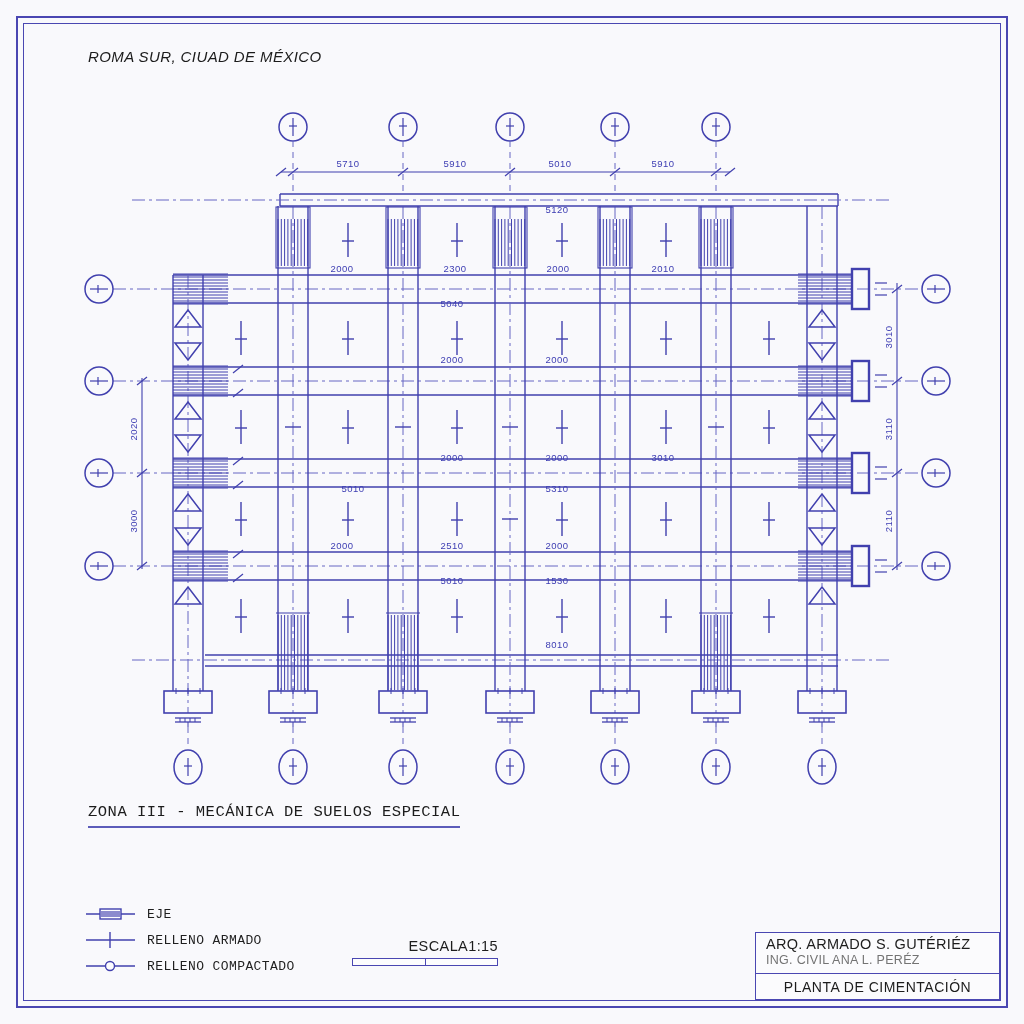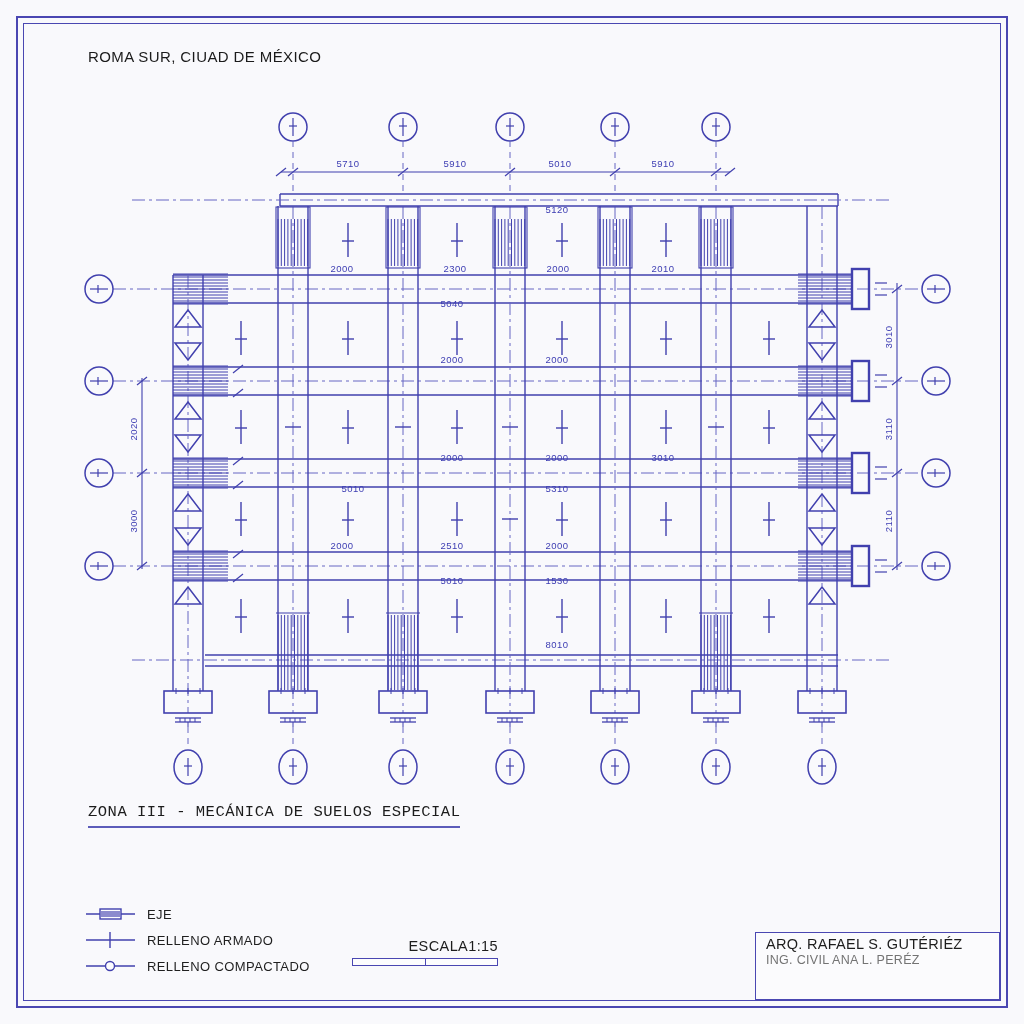--- a/index.html
+++ b/index.html
@@ -6,31 +6,31 @@
   .page{
     position:relative;width:1024px;height:1024px;margin:0 auto;
     background:#f9f9fc;overflow:hidden;
     font-family:"Liberation Sans",sans-serif;
   }
   .border-outer{position:absolute;left:16px;top:16px;right:16px;bottom:16px;border:2px solid #4a47b2;}
   .border-inner{position:absolute;left:23px;top:23px;right:23px;bottom:23px;border:1.5px solid #4a47b2;}
   #bp{position:absolute;left:0;top:0;}
   .proj-title{
     position:absolute;left:88px;top:46px;color:#1b1b1b;
-    font-size:15px;line-height:1.5;letter-spacing:0.4px;font-weight:500;
+    font-size:15px;line-height:1.5;letter-spacing:0.4px;font-weight:500;font-style:italic;
   }
   .zone-note{
     position:absolute;left:88px;top:803px;color:#1c1c1c;font-size:15.5px;
     letter-spacing:0.5px;font-weight:500;padding-bottom:5px;
     border-bottom:2px solid #5c5cba;
     font-family:Liberation Mono, monospace;
   }
   .legend{position:absolute;left:85px;top:905px;display:flex;flex-direction:column;gap:8px;}
   .legend-row{display:flex;align-items:center;gap:10px;height:18px;}
-  .legend-label{color:#1f1f1f;font-size:13px;letter-spacing:0.4px;}
+  .legend-label{color:#1f1f1f;font-size:13px;letter-spacing:0.4px;font-family:Liberation Mono, monospace;}
   .scale{position:absolute;left:352px;top:938px;width:146px;}
   .scale-line{display:flex;justify-content:flex-end;color:#1d1d1d;font-size:14.5px;letter-spacing:0.4px;}
   .scale-bar{margin-top:4px;height:6px;border:1.3px solid #4a47b2;position:relative;background:#fdfdfe;}
   .scale-bar-tick{position:absolute;left:50%;top:0;bottom:0;width:1.3px;background:#4a47b2;}
   .title-block{
     position:absolute;left:755px;top:932px;width:245px;height:68px;
     border:1.5px solid #4a47b2;background:#fbfbfd;box-sizing:border-box;
   }
   .tb-top{height:40px;padding:3px 10px 0 10px;box-sizing:border-box;}
   .tb-name1{color:#1d1d1d;font-size:14.5px;letter-spacing:0.3px;}
@@ -592,17 +592,18 @@
       <span>ESCALA</span>
       <span>1:15</span>
     </div>
     <div class="scale-bar">
       <div class="scale-bar-tick"></div>
     </div>
   </div>
 
   <div class="title-block">
     <div class="tb-top">
-      <div class="tb-name1">ARQ. RAFAEL S. GUTÉRIÉZ</div>
+      <div class="tb-name1">ARQ. ARMADO S. GUTÉRIÉZ</div>
       <div class="tb-name2">ING. CIVIL ANA L. PERÉZ</div>
     </div>
+    <div class="tb-bottom">PLANTA DE CIMENTACIÓN</div>
   </div>
 </div>
 
 </body></html>

